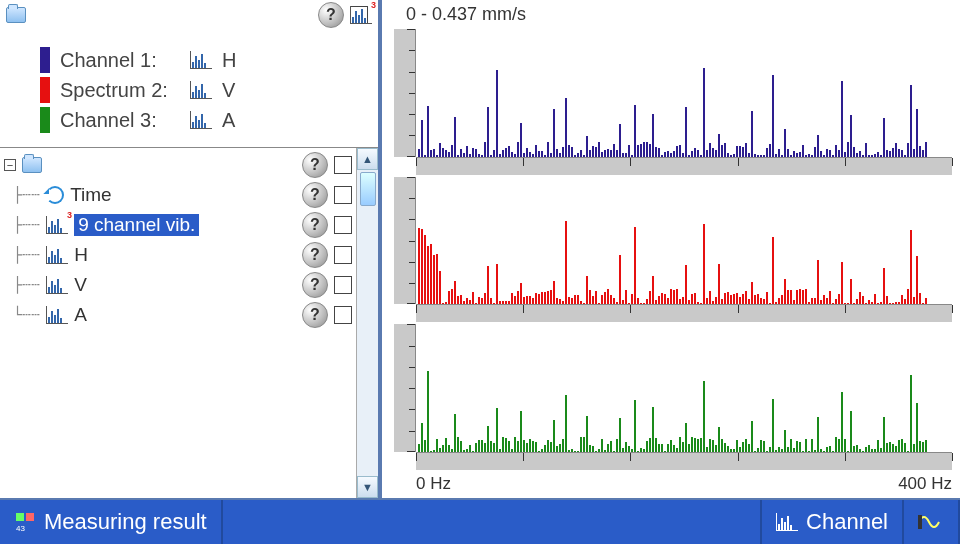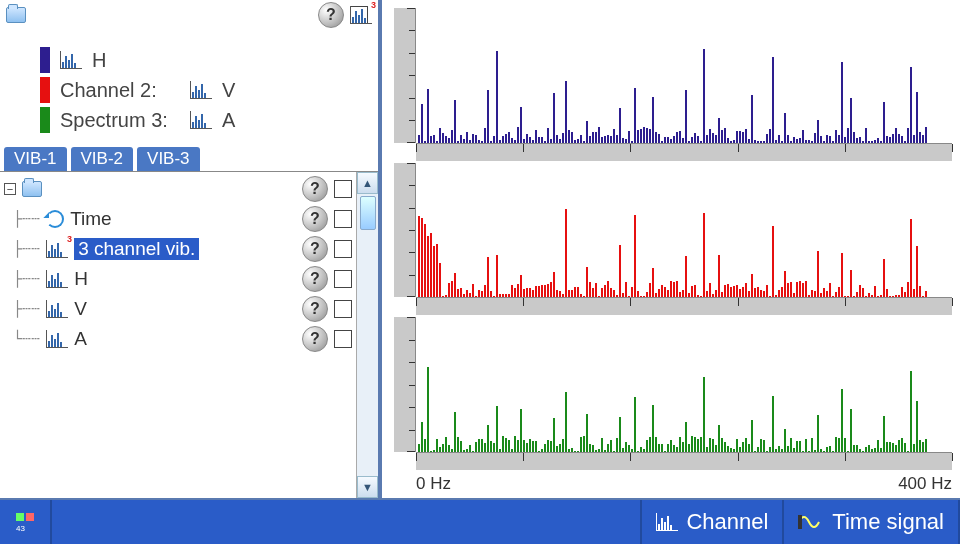--- a/index.html
+++ b/index.html
@@ -77,60 +77,56 @@
             </span>
         </div>
         <div style="text-align:right;margin-top:-22px;padding-right:4px">
           <span class="chk"></span>
         </div>
       </div>
 
       <div class="legend">
         <div class="legend-row">
           <span class="swatch" style="background:#2d1e8f"></span>
+          <span class="lbl">Channel 1:</span>
           <span class="sig-icon">
               <span></span>
               <span></span>
               <span></span>
               <span></span>
               <span></span>
             </span>
           <span>H</span>
         </div>
         <div class="legend-row">
           <span class="swatch" style="background:#e61010"></span>
-          <span class="lbl">Channel 2:</span>
+          <span class="lbl">Spectrum 2:</span>
           <span class="sig-icon">
               <span></span>
               <span></span>
               <span></span>
               <span></span>
               <span></span>
             </span>
           <span>V</span>
         </div>
         <div class="legend-row">
           <span class="swatch" style="background:#1a8a1a"></span>
-          <span class="lbl">Spectrum 3:</span>
+          <span class="lbl">Channel 3:</span>
           <span class="sig-icon">
               <span></span>
               <span></span>
               <span></span>
               <span></span>
               <span></span>
             </span>
           <span>A</span>
         </div>
       </div>
 
-      <div class="tabs">
-        <div class="tab">VIB-1</div>
-        <div class="tab">VIB-2</div>
-        <div class="tab">VIB-3</div>
-      </div>
 
       <div class="tree-wrap">
         <div class="tree">
           <div class="node">
             <span class="minus-box">−</span>
             <span class="folder"></span>
             <span class="spacer"></span>
             <span class="help-ball">?</span>
             <span class="chk"></span>
           </div>
@@ -144,21 +140,21 @@
           </div>
           <div class="node">
             <span class="conn"> ├┄┄</span>
             <span class="sig-icon sig3">
                 <span></span>
                 <span></span>
                 <span></span>
                 <span></span>
                 <span></span>
               </span>
-            <span class="name sel">3 channel vib.</span>
+            <span class="name sel">9 channel vib.</span>
             <span class="spacer"></span>
             <span class="help-ball">?</span>
             <span class="chk"></span>
           </div>
           <div class="node">
             <span class="conn"> ├┄┄</span>
             <span class="sig-icon">
                 <span></span>
                 <span></span>
                 <span></span>
@@ -202,20 +198,21 @@
         <div class="scroll">
           <div class="scroll-btn">▲</div>
           <div class="scroll-thumb"></div>
           <div style="flex:1"></div>
           <div class="scroll-btn">▼</div>
         </div>
       </div>
     </div>
 
     <div class="right">
+      <div class="chart-hdr">0  -  0.437 mm/s</div>
       <div class="charts" id="charts-host">
           <div style="flex: 1 1 0%; display: flex; flex-direction: column;">
             <div class="chart">
               <div class="yaxis">
                 <div class="tick" style="top: 16.6667%;"></div>
                 <div class="tick" style="top: 33.3333%;"></div>
                 <div class="tick" style="top: 50%;"></div>
                 <div class="tick" style="top: 66.6667%;"></div>
                 <div class="tick" style="top: 83.3333%;"></div>
               </div>
@@ -791,33 +788,33 @@
     </div>
   </div>
 
   <div class="footer">
     <div class="btn">
       <svg width="22" height="22">
           <rect x="2" y="2" width="8" height="8" fill="#6f6"></rect>
           <rect x="12" y="2" width="8" height="8" fill="#f66"></rect>
           <text x="2" y="20" font-size="8" fill="#fff">43</text>
         </svg>
+      <span>Measuring result</span>
     </div>
     <div class="btn" style="flex:1"></div>
     <div class="btn">
       <span class="sig-icon" style="border-color:#fff">
           <span style="background:#fff"></span>
           <span style="background:#fff"></span>
           <span style="background:#fff"></span>
           <span style="background:#fff"></span>
           <span style="background:#fff"></span>
         </span>
       <span>Channel</span>
     </div>
     <div class="btn">
       <svg width="26" height="22">
           <path d="M1 11 Q6 1 11 11 T21 11" stroke="#ff6" stroke-width="2" fill="none"></path>
           <rect x="0" y="4" width="4" height="14" fill="#333"></rect>
         </svg>
-      <span>Time signal</span>
     </div>
   </div>
 </div>
 
 </body></html>

